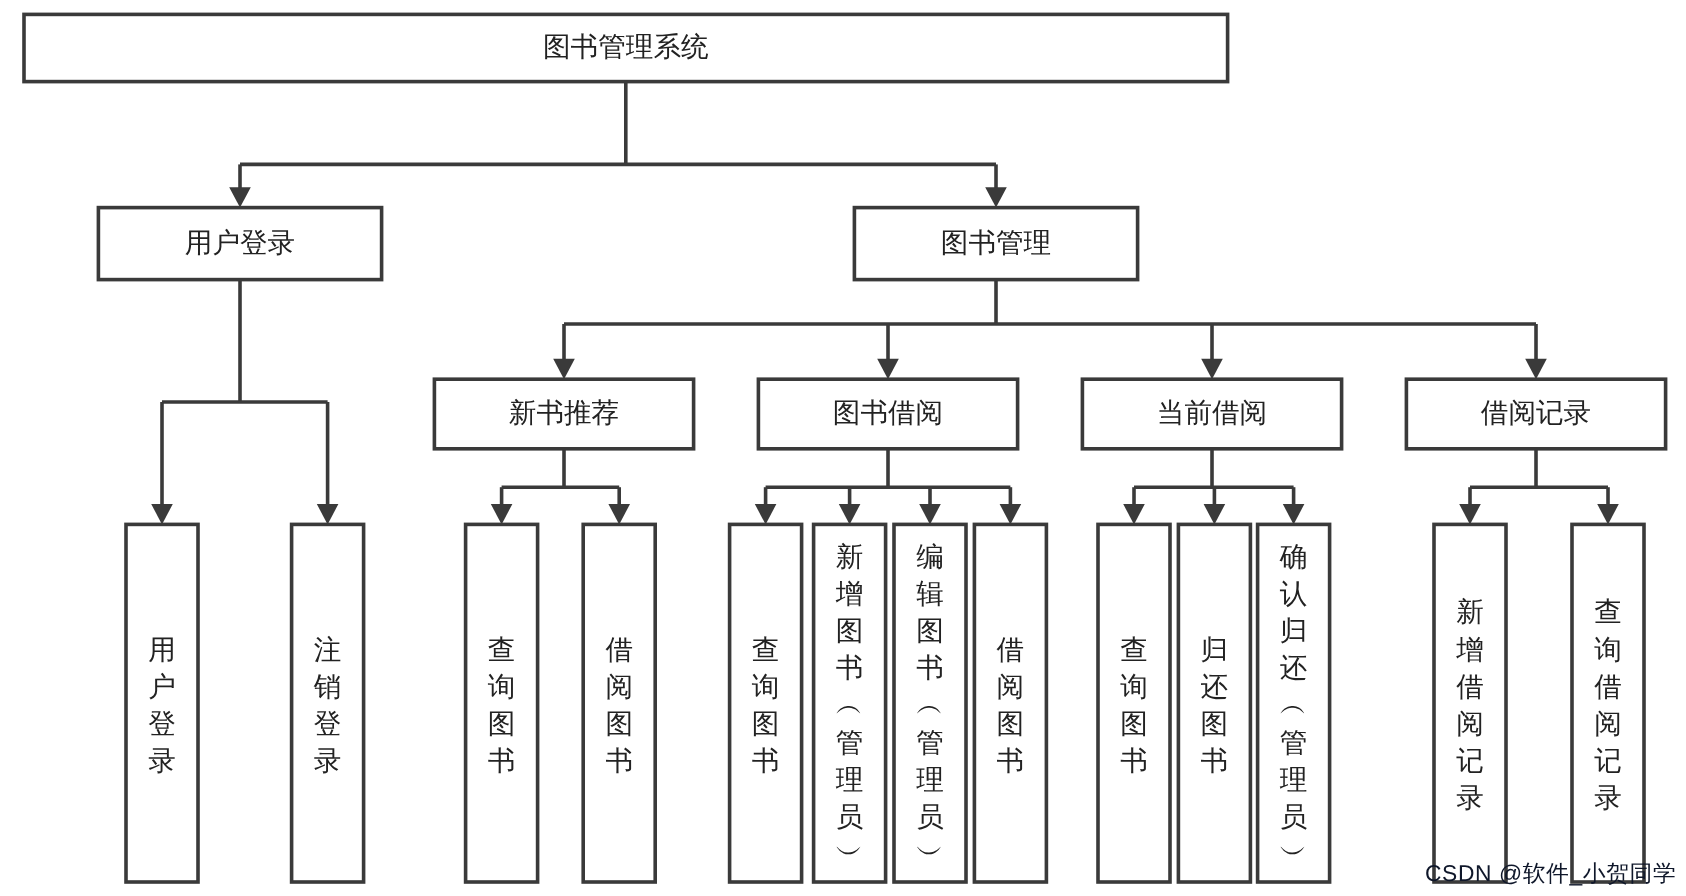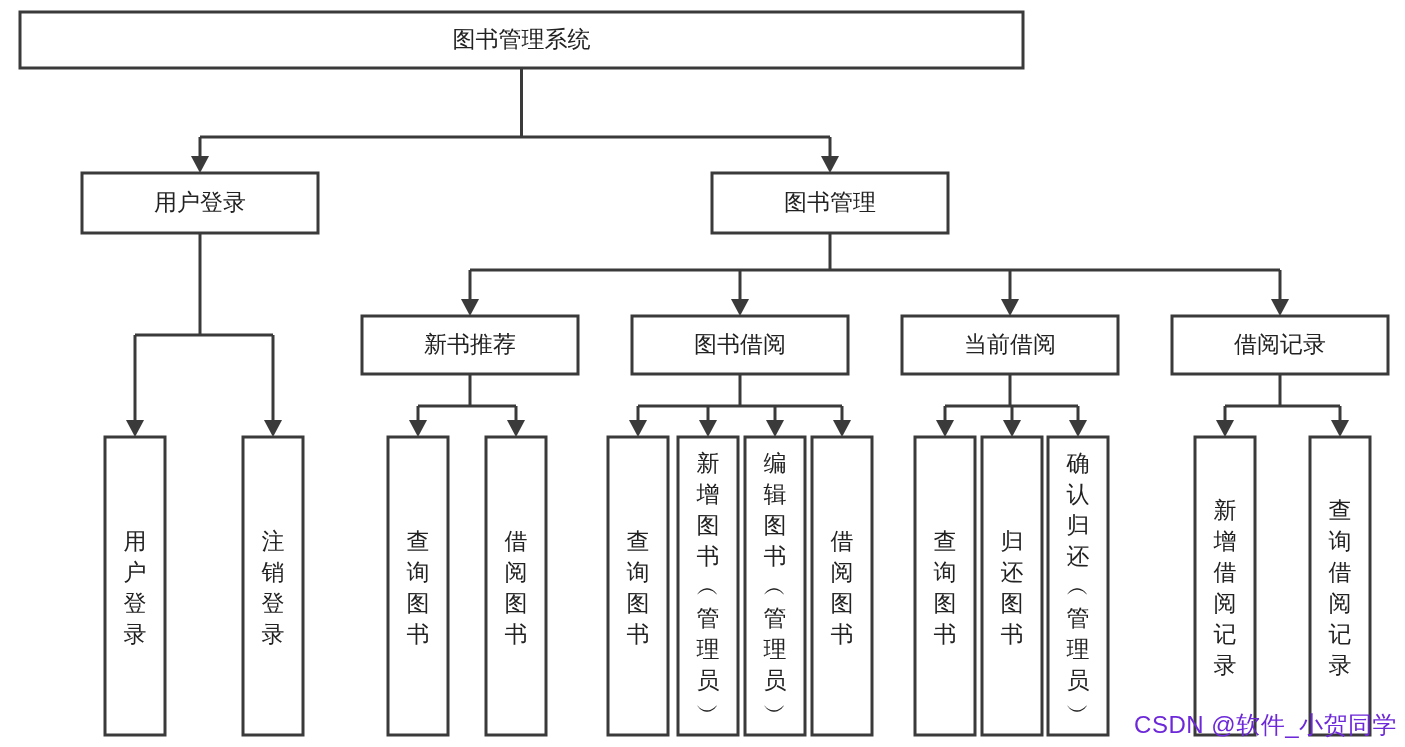--- a/index.html
+++ b/index.html
@@ -53,22 +53,22 @@
     font-family: "Liberation Sans", "DejaVu Sans", sans-serif;
     font-size: 23px;
     fill: #222222;
     text-anchor: middle;
   }
   .watermark {
     position: absolute;
     right: 8px;
     bottom: 6px;
     font-family: "Liberation Sans", "DejaVu Sans", sans-serif;
-    font-size: 24px;
-    color: #6d28d9;
+    font-size: 19px;
+    color: #0f172a;
     letter-spacing: 0.5px;
     white-space: nowrap;
     user-select: none;
   }
 </style>
 </head>
 <body>
 
 <div id="diagram-root">
 

